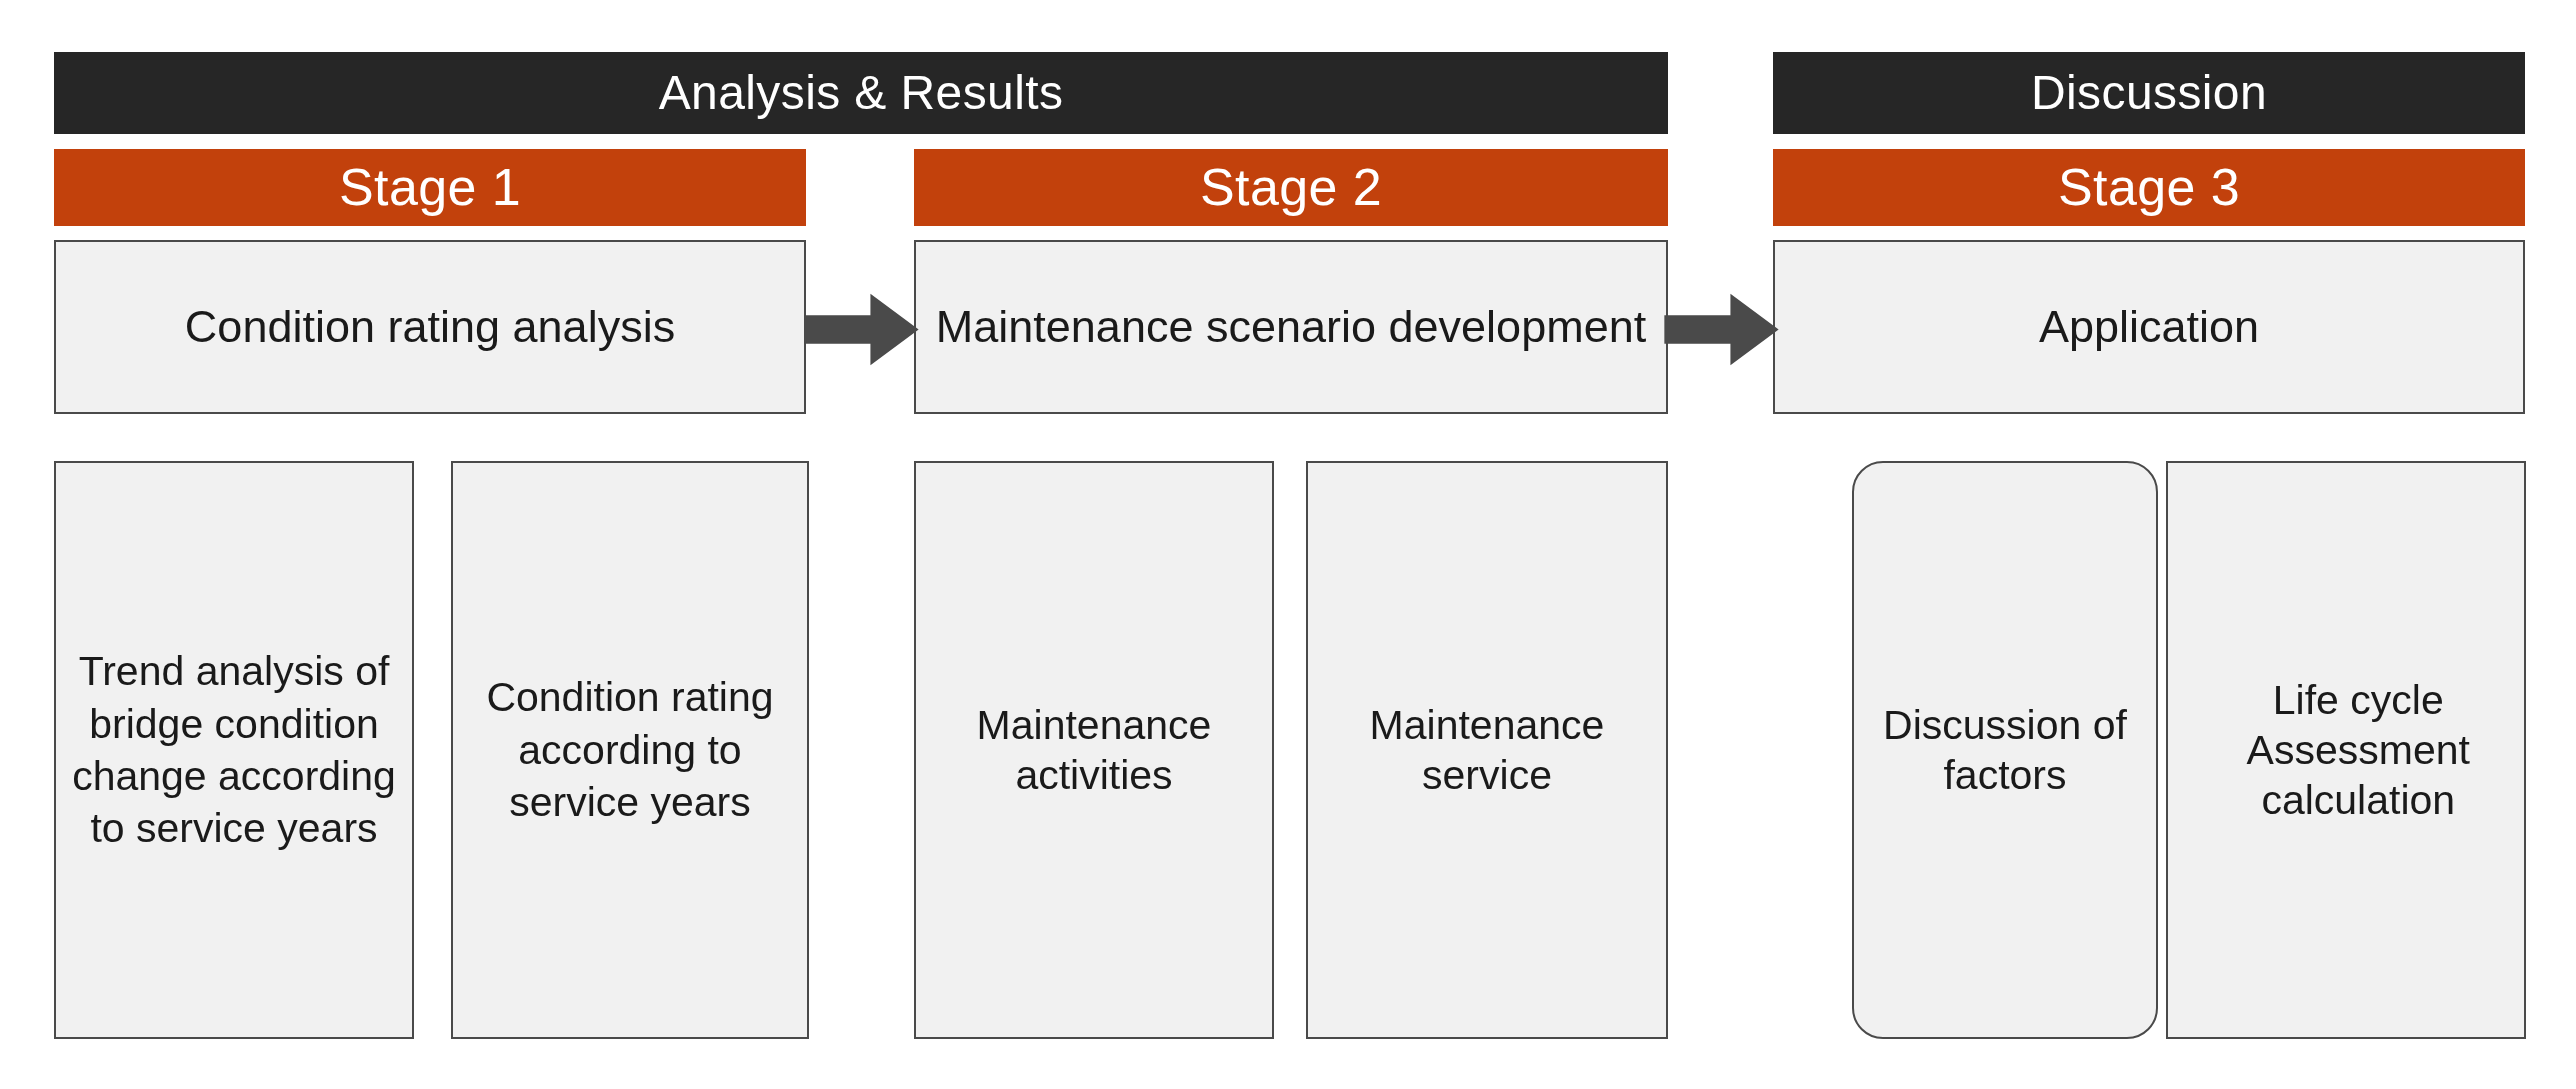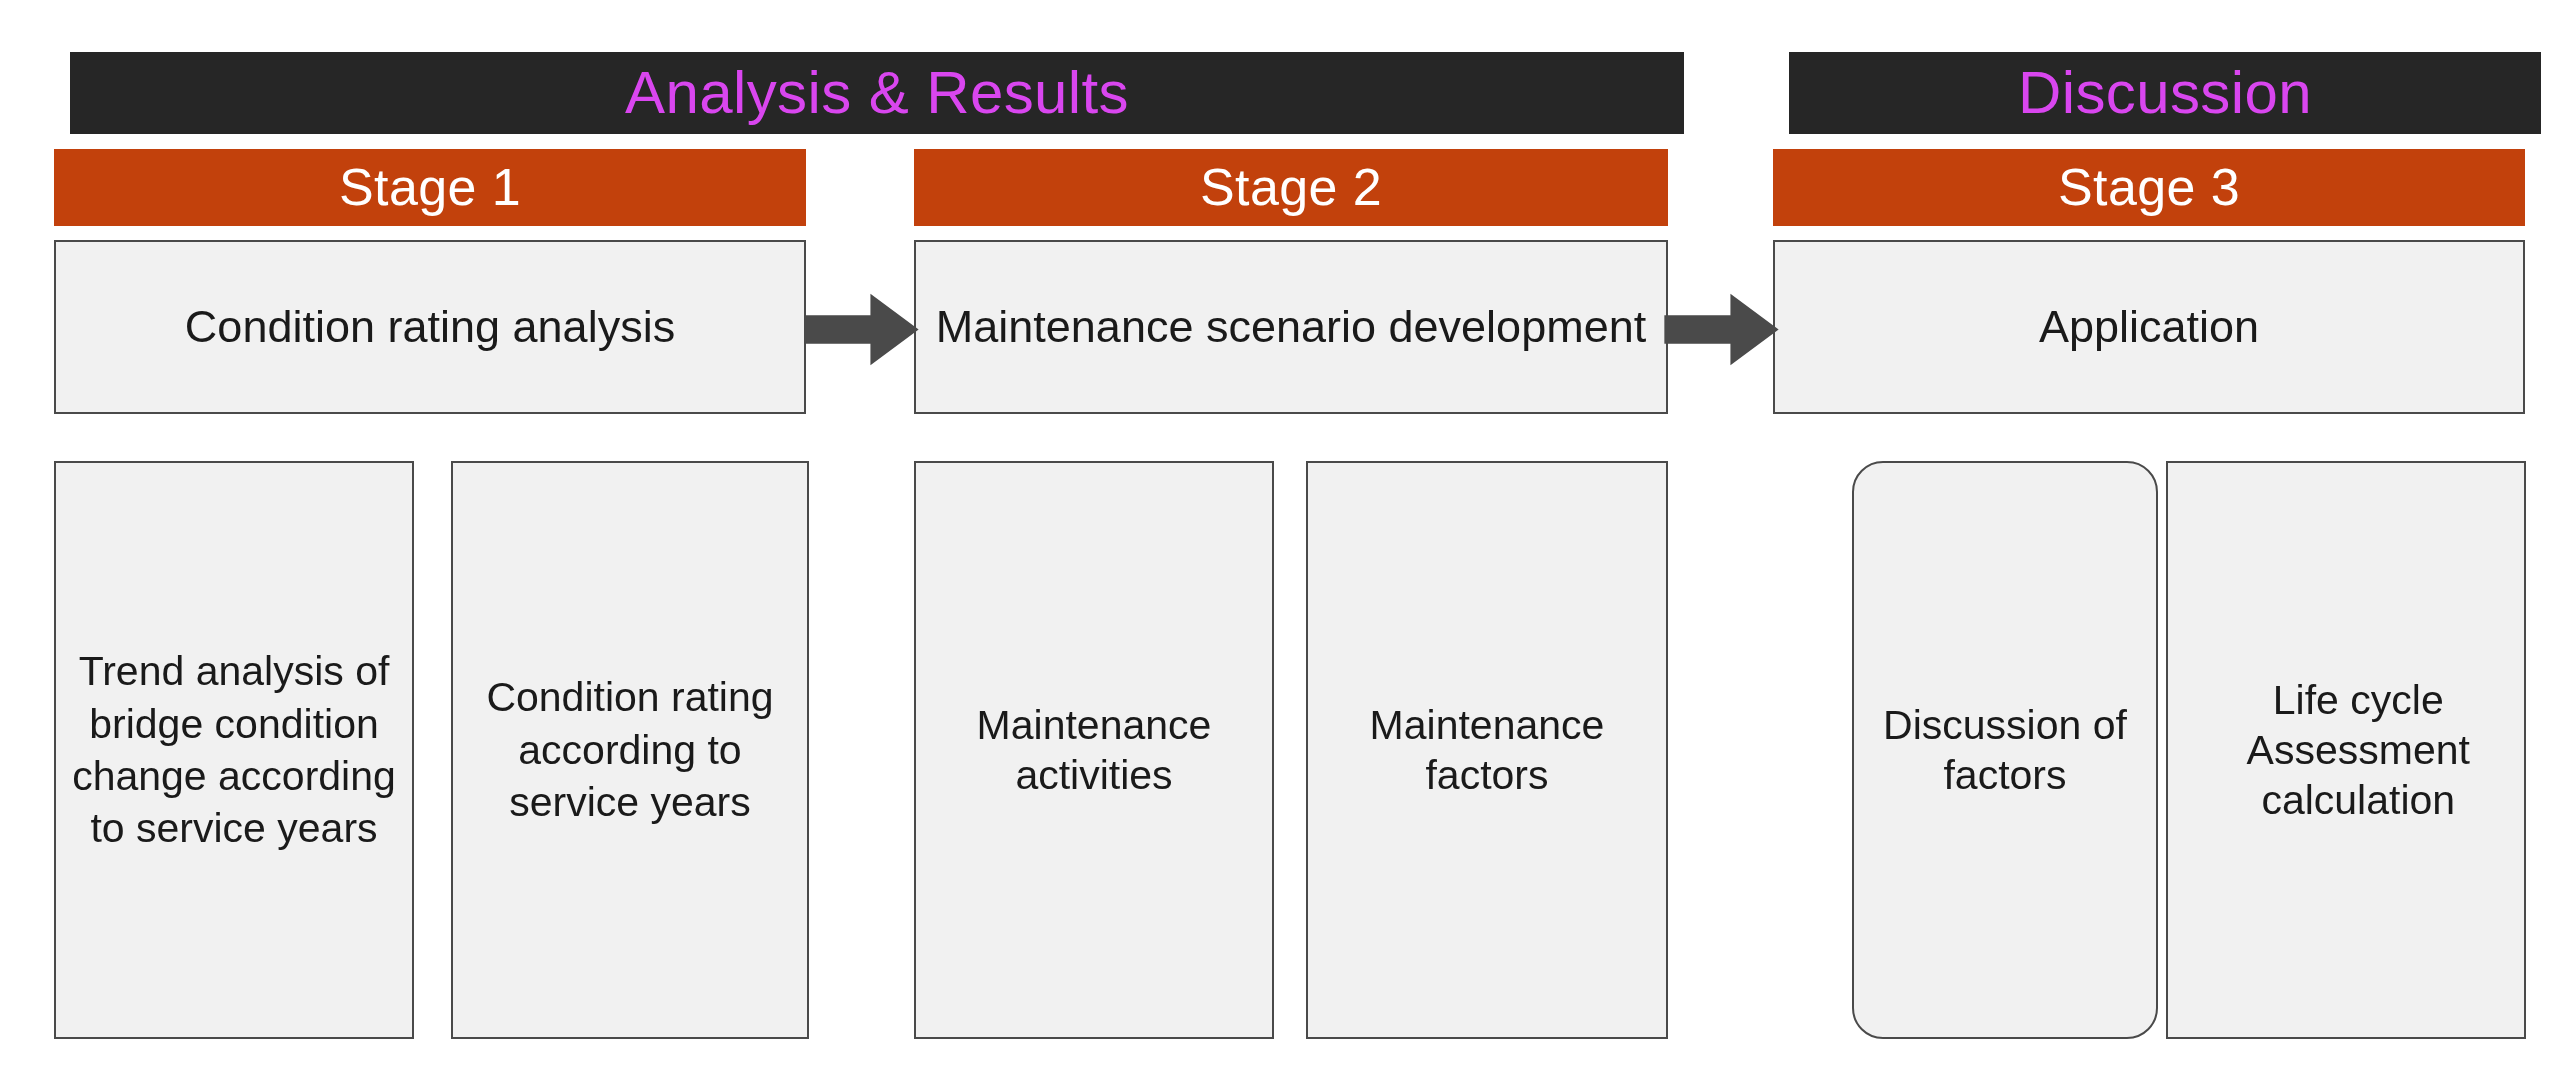--- a/index.html
+++ b/index.html
@@ -27,25 +27,24 @@
     display: flex;
     align-items: center;
     justify-content: center;
     box-sizing: border-box;
     text-align: center;
     line-height: 1.12;
   }
 
   .bar-phase {
     background: #262626;
-    color: #d946ef;
-    font-size: 60px;
+    color: #ffffff;
+    font-size: 48px;
     font-weight: 400;
     letter-spacing: 0.4px;
-    margin-left: 16px;
   }
 
   .bar-stage {
     background: #c2410c;
     color: #ffffff;
     font-size: 52px;
     font-weight: 400;
     letter-spacing: 0.4px;
   }
 
@@ -138,20 +137,20 @@
       <polygon points="0,26 74,26 74,2 128,42 74,82 74,58 0,58" fill="#4a4a4a"></polygon>
     </svg>
   </div>
 
   <div class="box box-sub row-sub col-s1a">Trend analysis of bridge condition change according to service years</div>
 
   <div class="box box-sub row-sub col-s1b">Condition rating according to service years</div>
 
   <div class="box box-sub tight row-sub col-s2a">Maintenance activities</div>
 
-  <div class="box box-sub tight row-sub col-s2b">Maintenance factors</div>
+  <div class="box box-sub tight row-sub col-s2b">Maintenance service</div>
 
   <div class="box box-sub tight row-sub col-s3a">Discussion of factors</div>
 
   <div class="box box-sub tight row-sub col-s3b">Life cycle Assessment calculation</div>
 
 </div>
 
 
 </body></html>

